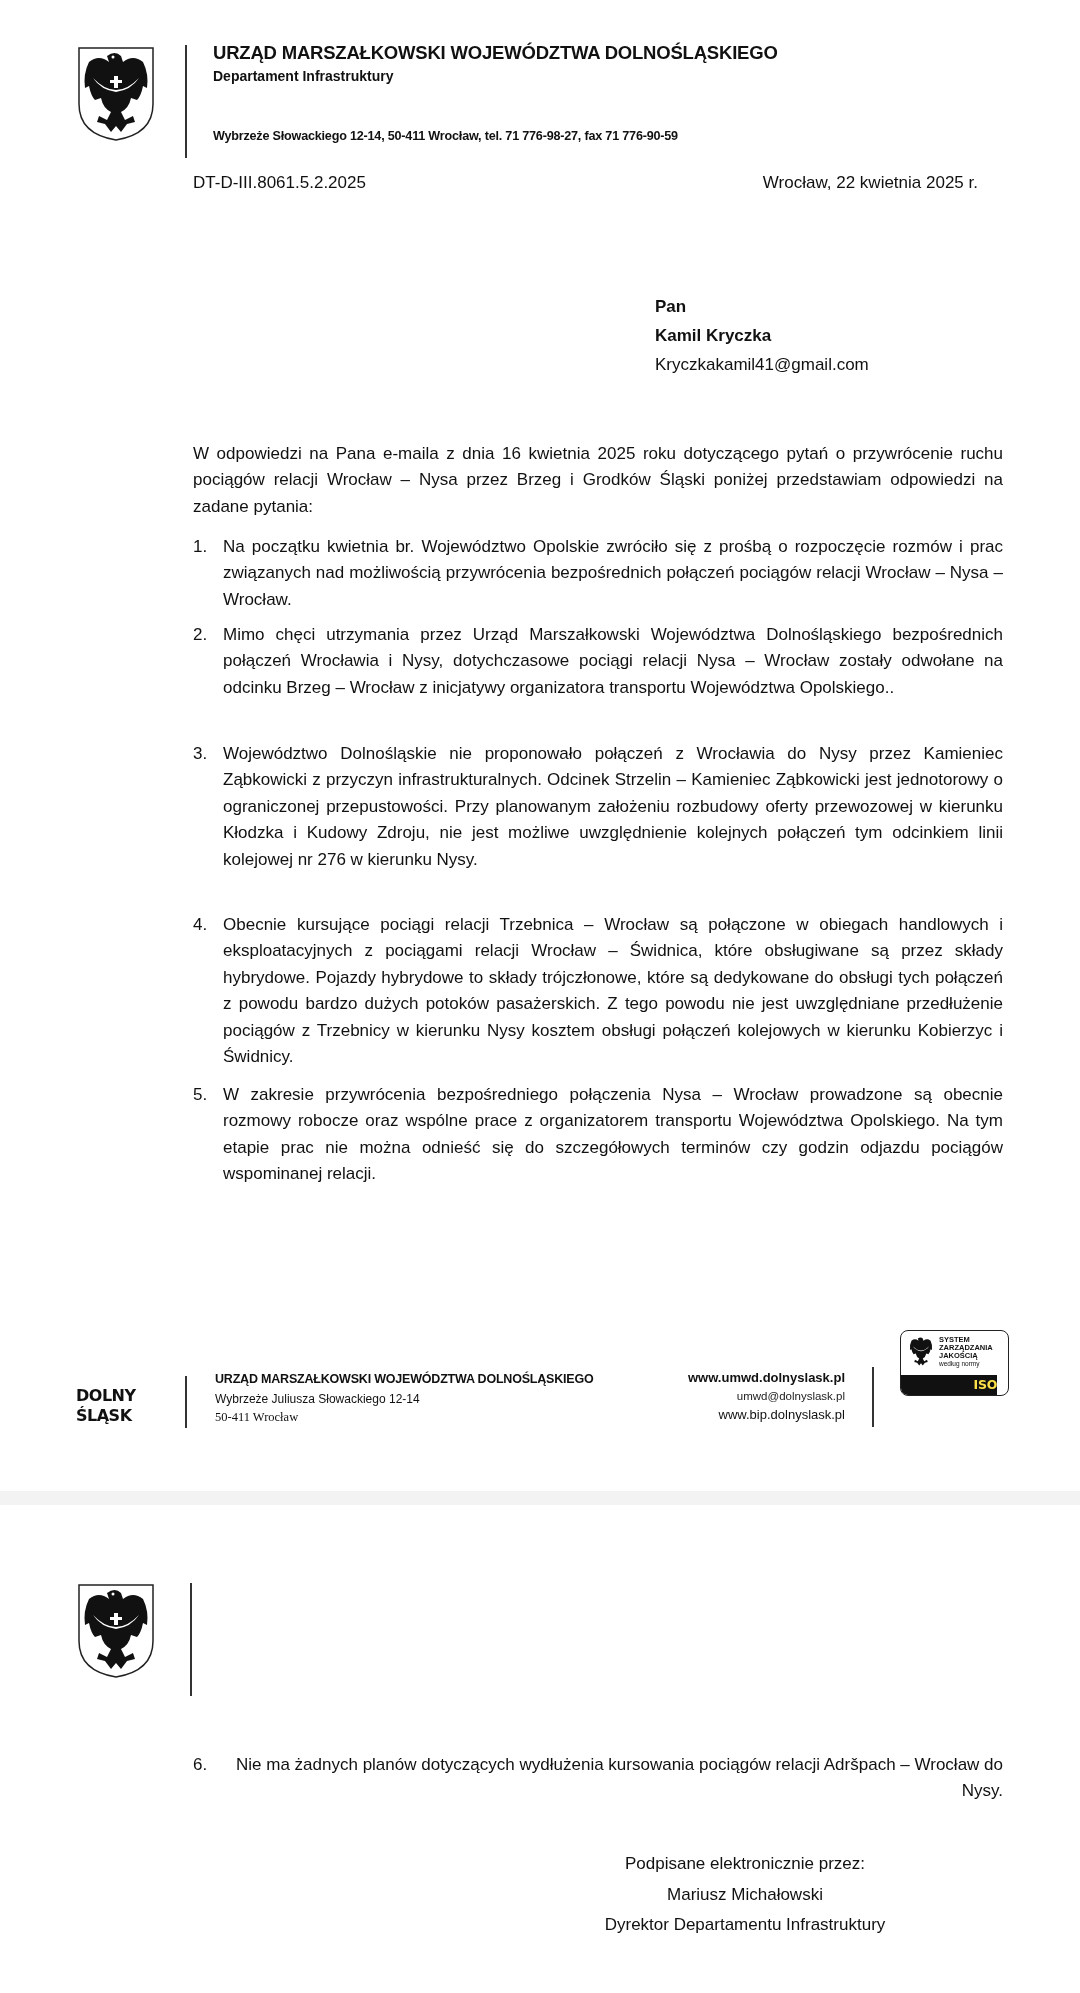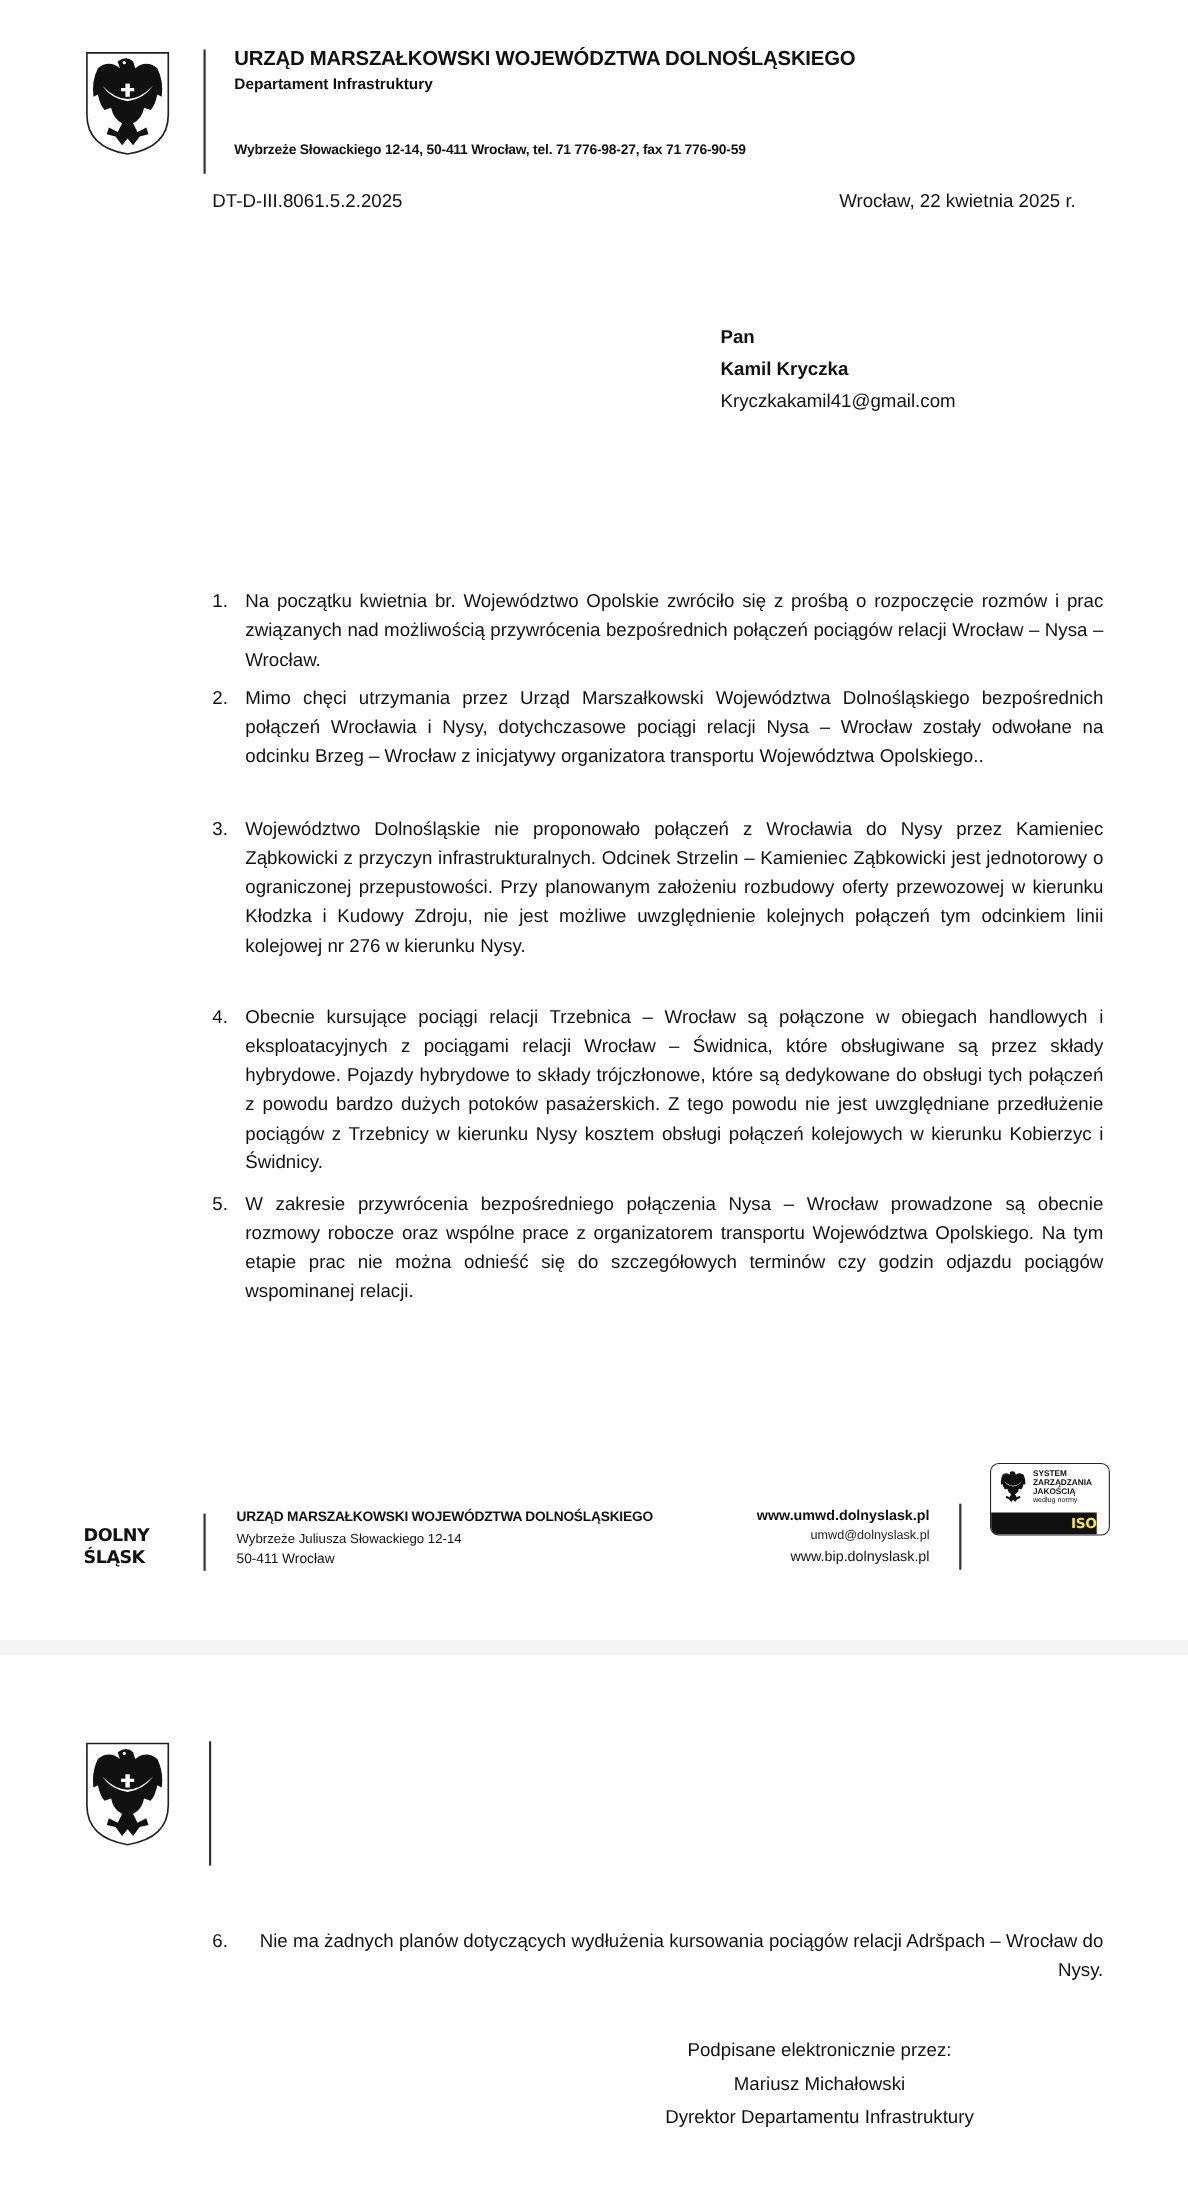--- a/index.html
+++ b/index.html
@@ -18,21 +18,21 @@
   .ref { left:193px; top:173px; font-size:17px; white-space:nowrap; }
   .date { right:102px; top:173px; font-size:17px; white-space:nowrap; }
   .recip { left:655px; font-size:17px; white-space:nowrap; }
   .body-text { position:absolute; left:193px; width:810px; font-size:17px; line-height:26.4px; text-align:justify; }
   .li { position:absolute; left:193px; width:810px; font-size:17px; line-height:26.4px; }
   .li .num { position:absolute; left:0; top:0; width:30px; }
   .li .txt { margin-left:30px; text-align:justify; display:block; }
   .foot-brand { left:76px; top:1386px; font-size:16px; font-weight:900; line-height:20px; letter-spacing:-0.5px; font-family:"DejaVu Sans", sans-serif; }
   .foot-t1 { left:215px; top:1372px; font-size:12.5px; font-weight:bold; white-space:nowrap; letter-spacing:-0.2px; }
   .foot-t2 { left:215px; top:1392px; font-size:12px; white-space:nowrap; }
-  .foot-t3 { left:215px; top:1410px; font-size:12.5px; white-space:nowrap; }
+  .foot-t3 { left:215px; top:1410px; font-size:12.5px; white-space:nowrap;font-family:Liberation Serif, serif; }
   .foot-r1 { right:235px; top:1370px; font-size:13px; font-weight:bold; white-space:nowrap; }
   .foot-r2 { right:235px; top:1390px; font-size:11.5px; white-space:nowrap; color:#222; }
   .foot-r3 { right:235px; top:1407px; font-size:13px; font-weight:normal; white-space:nowrap; }
   .iso { left:900px; top:1330px; width:107px; height:64px; border:1.5px solid #222; border-radius:8px; overflow:hidden; background:#fff; }
   .iso .iso-top { position:absolute; left:0; top:0; width:107px; height:42px; }
   .iso .iso-txt { position:absolute; left:38px; top:5px; font-size:7.5px; font-weight:bold; line-height:8px; }
   .iso .iso-small { font-weight:normal; font-size:6.5px; }
   .iso .iso-bar { position:absolute; left:0; bottom:0; width:96px; height:20px; background:#111; color:#fde047; font-size:12.5px; font-weight:bold; text-align:right; line-height:20px; font-family:"DejaVu Sans", sans-serif; letter-spacing:-0.3px; }
   .sig { position:absolute; left:545px; width:400px; text-align:center; font-size:17px; }
 </style>
@@ -55,20 +55,21 @@
   <div class="abs hdr-dept">Departament Infrastruktury</div>
   <div class="abs hdr-addr">Wybrzeże Słowackiego 12-14, 50-411 Wrocław, tel. 71 776-98-27, fax 71 776-90-59</div>
 
   <div class="abs ref">DT-D-III.8061.5.2.2025</div>
   <div class="abs date">Wrocław, 22 kwietnia 2025 r.</div>
 
   <div class="abs recip" style="top:297px;font-weight:bold;">Pan</div>
   <div class="abs recip" style="top:326px;font-weight:bold;">Kamil Kryczka</div>
   <div class="abs recip" style="top:355px;">Kryczkakamil41@gmail.com</div>
 
+  <div class="body-text" style="top:441px;">W odpowiedzi na Pana e-maila z dnia 16 kwietnia 2025 roku dotyczącego pytań o przywrócenie ruchu pociągów relacji Wrocław – Nysa przez Brzeg i Grodków Śląski poniżej przedstawiam odpowiedzi na zadane pytania:</div>
 
   <div class="li" style="top:534px;">
     <span class="num">1.</span>
     <span class="txt">Na początku kwietnia br. Województwo Opolskie zwróciło się z prośbą o rozpoczęcie rozmów i prac związanych nad możliwością przywrócenia bezpośrednich połączeń pociągów relacji Wrocław – Nysa – Wrocław.</span>
   </div>
   <div class="li" style="top:622px;">
     <span class="num">2.</span>
     <span class="txt">Mimo chęci utrzymania przez Urząd Marszałkowski Województwa Dolnośląskiego bezpośrednich połączeń Wrocławia i Nysy, dotychczasowe pociągi relacji Nysa – Wrocław zostały odwołane na odcinku Brzeg – Wrocław z inicjatywy organizatora transportu Województwa Opolskiego..</span>
   </div>
   <div class="li" style="top:741px;">

